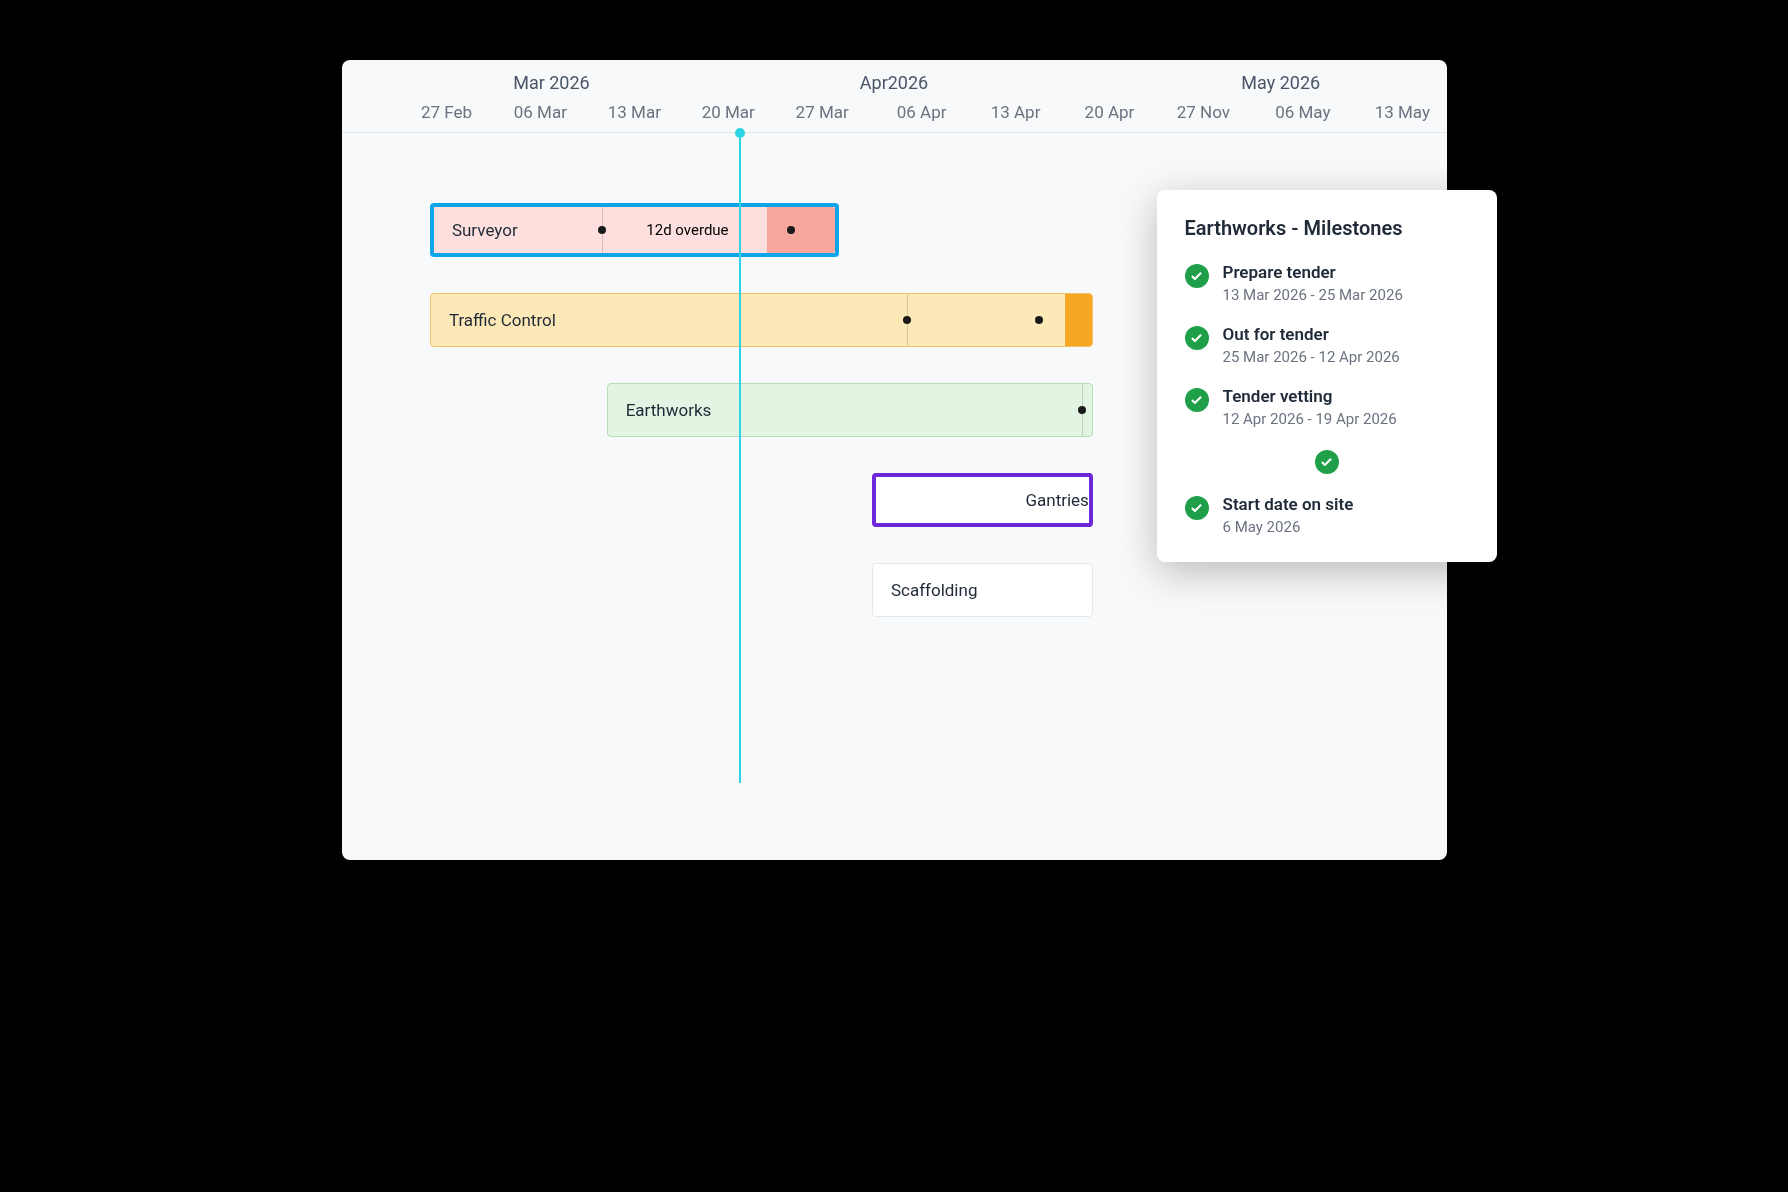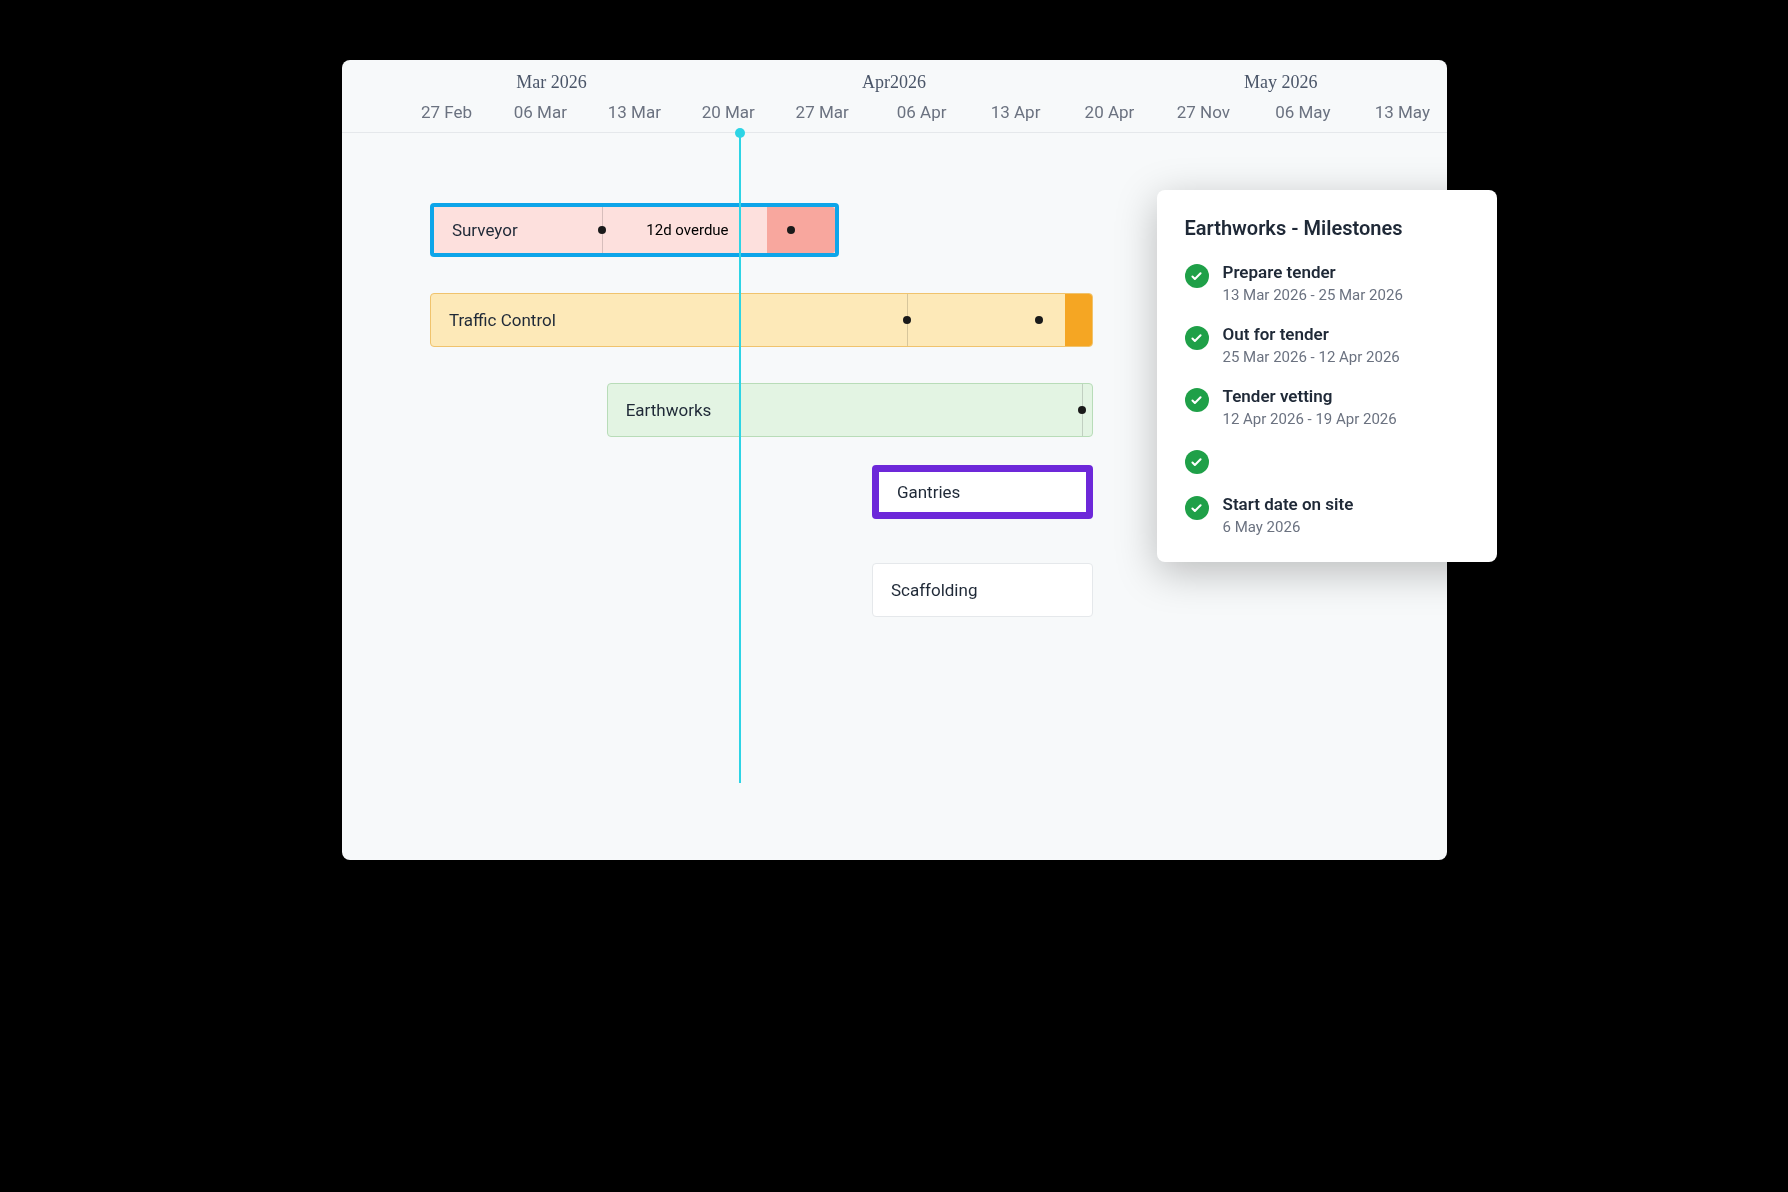--- a/index.html
+++ b/index.html
@@ -112,23 +112,24 @@
       right: 0;
       background: #f5a623;
       border-radius: 0 3px 3px 0;
     }
     .bar-earthworks {
       top: 250px;
       background: #e3f4e3;
       border: 1px solid #b8dcb8;
     }
     .bar-gantries {
-      top: 332px;
+      top: 340px;
       background: #ffffff;
-      border: 7px solid #6d28d9;
+      border: 4px solid #6d28d9;
+      justify-content: flex-end;
     }
     .bar-scaffolding {
       top: 430px;
       background: #ffffff;
       border: 1px solid #e5e8eb;
     }
     .milestone-dot {
       position: absolute;
       width: 8px;
       height: 8px;
@@ -167,20 +168,21 @@
       font-size: 20px;
       font-weight: 600;
       color: #1f2937;
       margin-bottom: 22px;
     }
     .milestone-item {
       display: flex;
       align-items: flex-start;
       gap: 14px;
       margin-bottom: 20px;
+      justify-content: center;
     }
     .milestone-item:last-child {
       margin-bottom: 0;
     }
     .check-icon {
       width: 24px;
       height: 24px;
       border-radius: 50%;
       background: #1fa048;
       display: flex;
@@ -205,21 +207,21 @@
     .milestone-date {
       font-size: 15px;
       color: #6b7280;
     }
   </style>
 </head>
 <body>
 
 <div class="window">
   <div class="header">
-    <div class="months" style="position:relative; height:30px;font-family:Liberation Serif, serif;">
+    <div class="months" style="position:relative; height:30px;">
       <span class="month" style="left:19%">Mar 2026</span>
       <span class="month" style="left:50%">Apr2026</span>
       <span class="month" style="left:85%">May 2026</span>
     </div>
     <div class="weeks">
       <span class="week" style="left:9.5%">27 Feb</span>
       <span class="week" style="left:18%">06 Mar</span>
       <span class="week" style="left:26.5%">13 Mar</span>
       <span class="week" style="left:35%">20 Mar</span>
       <span class="week" style="left:43.5%">27 Mar</span>

